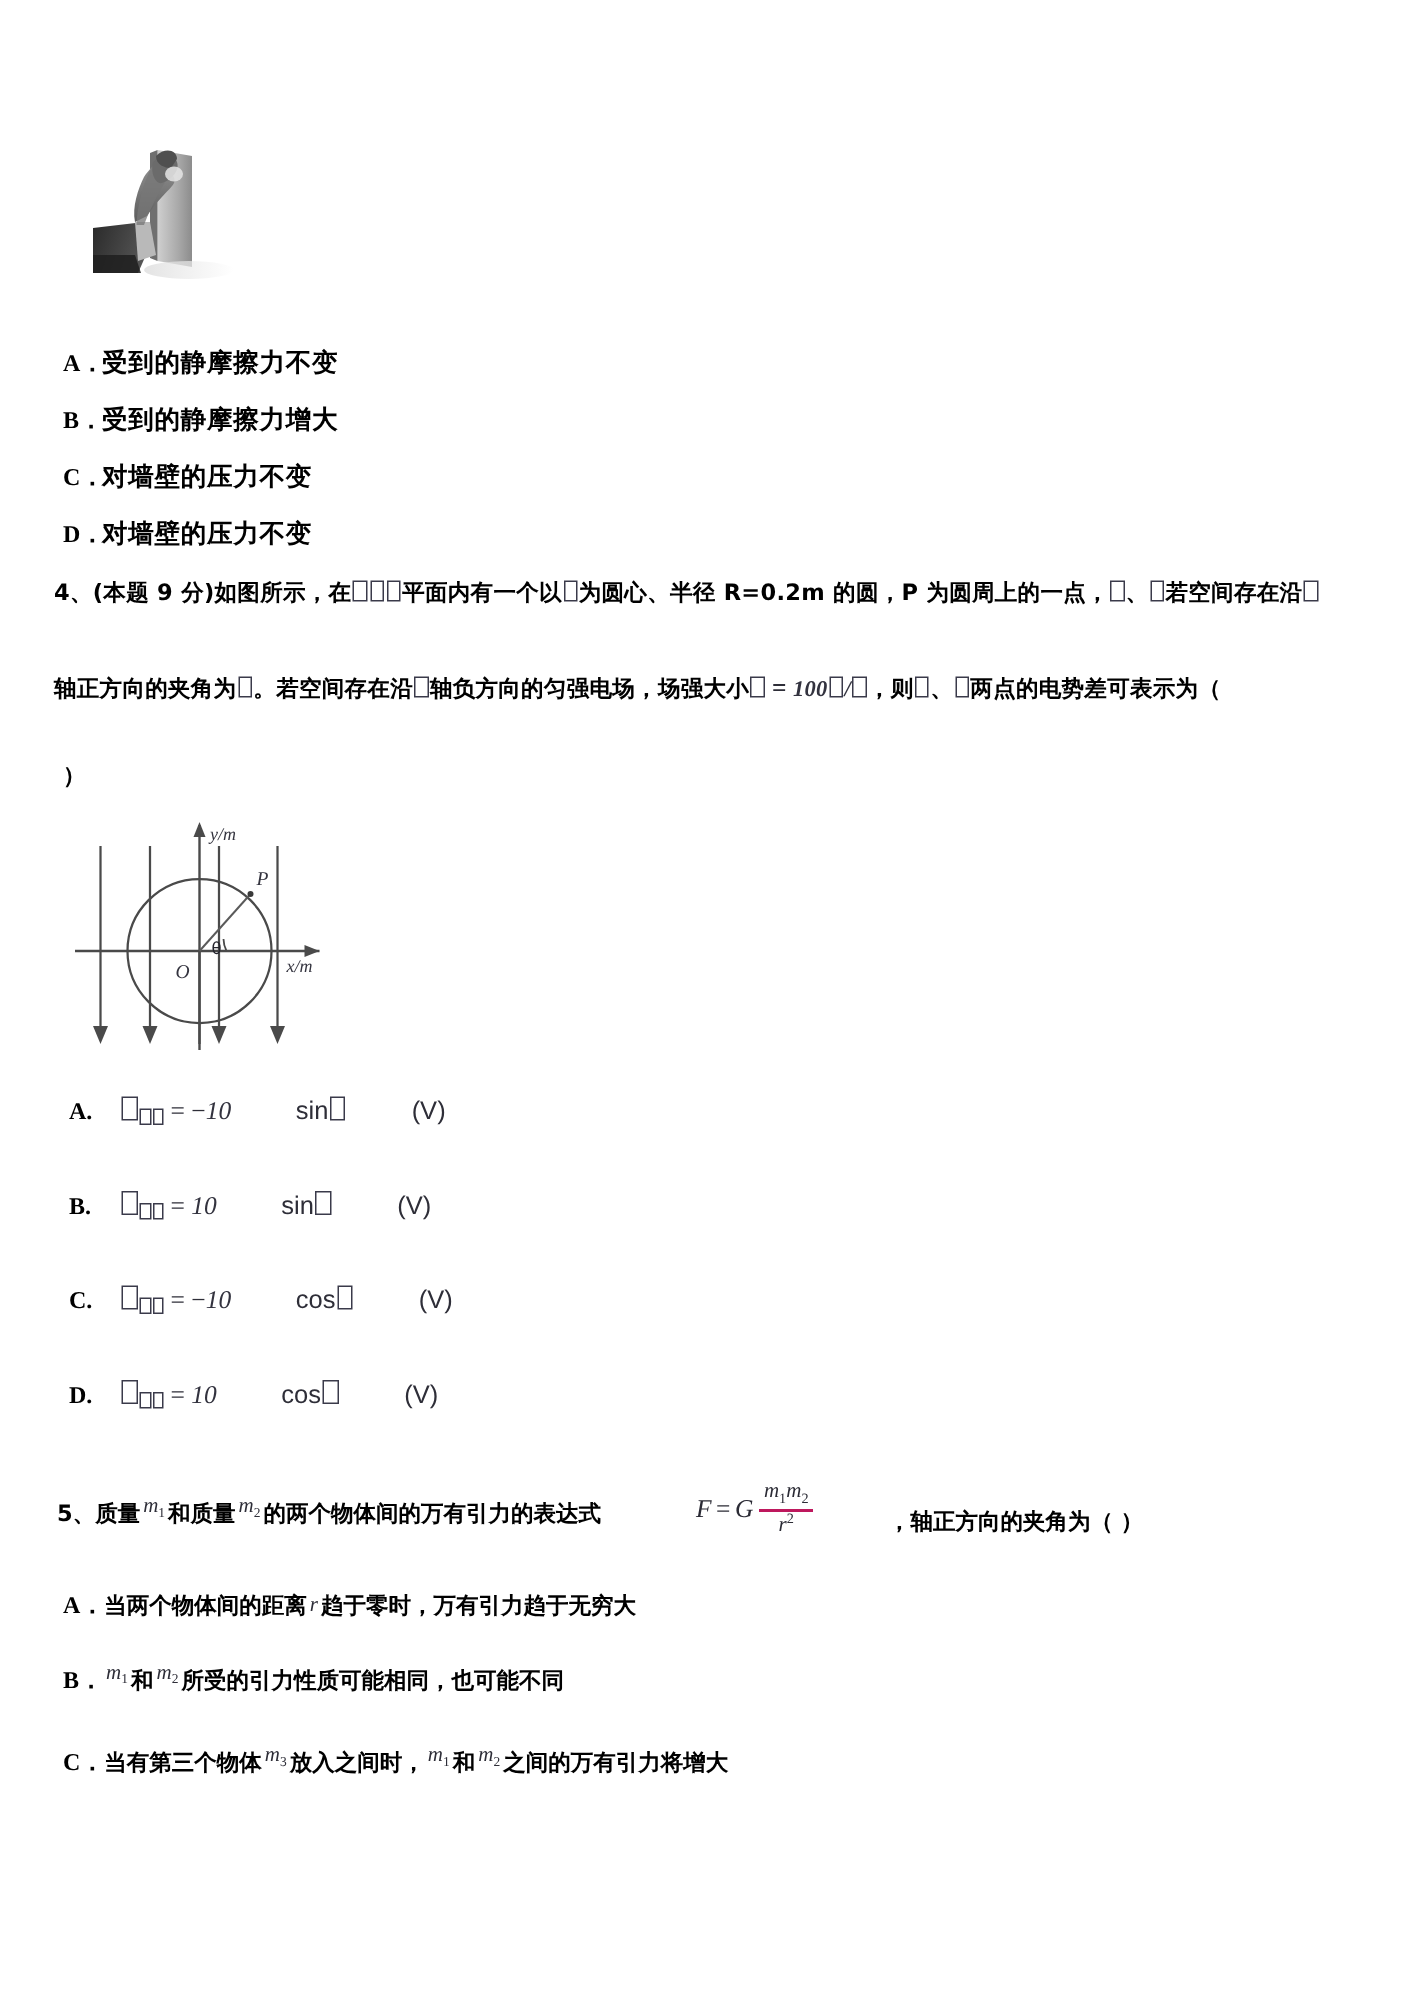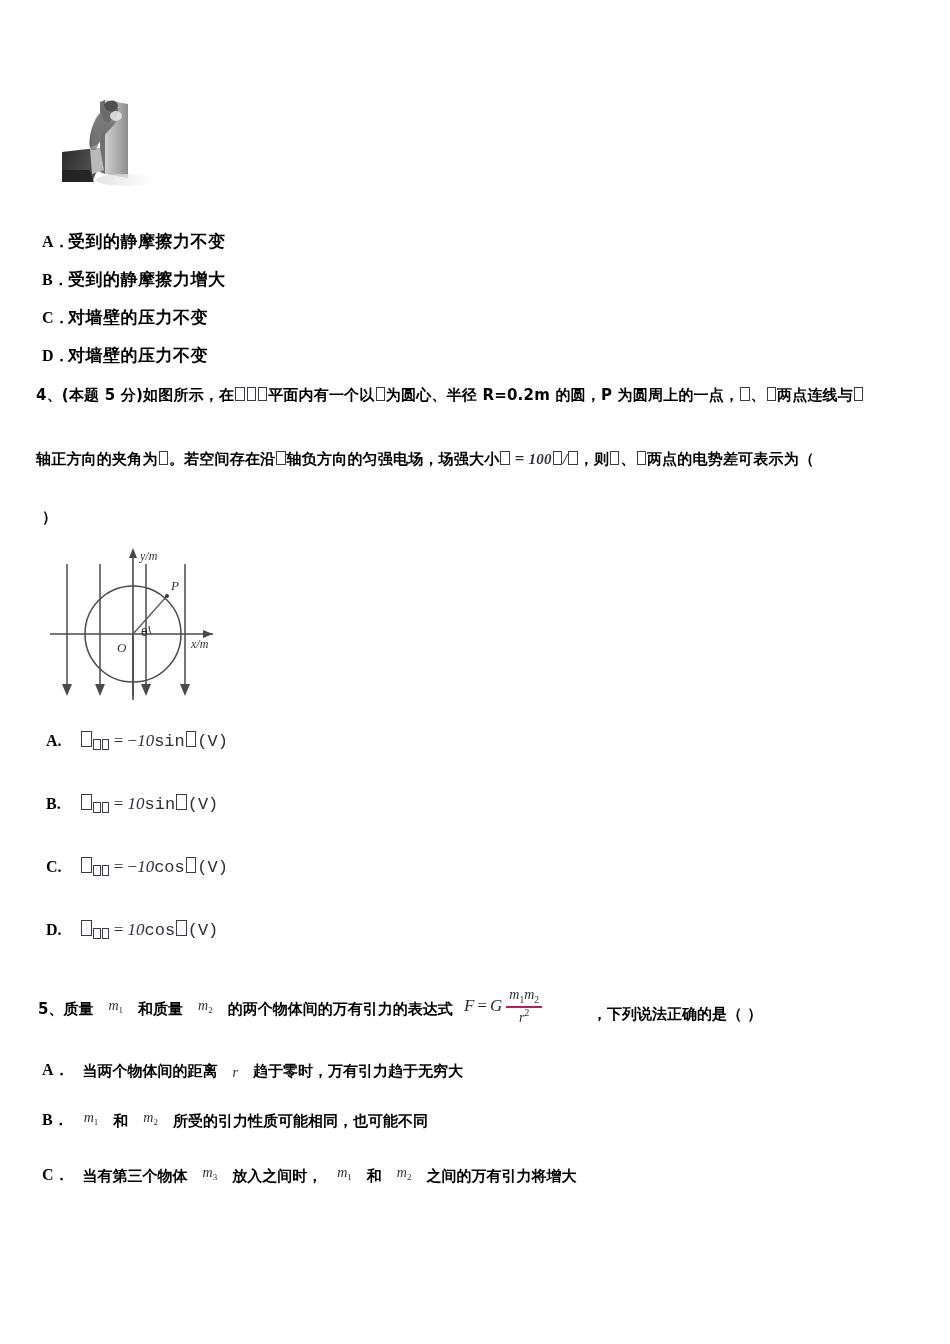--- a/index.html
+++ b/index.html
@@ -46,22 +46,23 @@
     vertical-align: -0.22em;
     margin: 0 .5px;
     box-sizing: border-box;
   }
   .mathit {
     font-family: Liberation Serif, serif;
     font-style: italic;
     color: #33333f;
   }
   .mathrm {
-    font-family: Liberation Mono, monospace;
+    font-family: Liberation Sans, sans-serif;
     font-style: normal;
+    margin-left: 43px;
   }
 
   
   .photo-wrap {
     position: absolute;
     left: 60px;
     top: 78px;
     width: 130px;
     height: 113px;
   }
@@ -117,22 +118,21 @@
   }
 
   
   .q5-line {
     position: absolute;
     font-family: "DejaVu Sans", "Liberation Sans", sans-serif;
     font-weight: bold;
     font-size: 15px;
     white-space: nowrap;
     display: flex;
-    align-items: flex-end;
-    gap: 13px;
+    align-items: center;
   }
   .sup-m {
     font-family: "Liberation Serif", "DejaVu Serif", serif;
     font-style: italic;
     font-weight: normal;
     font-size: 14px;
     color: #2e2e38;
     vertical-align: super;
     position: relative;
     top: -5px;
@@ -248,21 +248,21 @@
   <div class="opt-row" style="left:42px; top:306px;">
     <span class="opt-letter">C．</span>
     <span class="opt-text">对墙壁的压力不变</span>
   </div>
   <div class="opt-row" style="left:42px; top:344px;">
     <span class="opt-letter">D．</span>
     <span class="opt-text">对墙壁的压力不变</span>
   </div>
 
   <div class="stem" style="left:36px; top:386px;">
-    <span>4、(本题 5 分)如图所示，在</span><span class="tofu"></span><span class="tofu"></span><span class="tofu"></span><span>平面内有一个以</span><span class="tofu"></span><span>为圆心、半径 R=0.2m 的圆，P 为圆周上的一点，</span><span class="tofu"></span><span>、</span><span class="tofu"></span><span>两点连线与</span><span class="tofu"></span>
+    <span>4、(本题 9 分)如图所示，在</span><span class="tofu"></span><span class="tofu"></span><span class="tofu"></span><span>平面内有一个以</span><span class="tofu"></span><span>为圆心、半径 R=0.2m 的圆，P 为圆周上的一点，</span><span class="tofu"></span><span>、</span><span class="tofu"></span><span>若空间存在沿</span><span class="tofu"></span>
   </div>
 
   <div class="stem" style="left:36px; top:448px;">
     <span>轴正方向的夹角为</span><span class="tofu"></span><span>。若空间存在沿</span><span class="tofu"></span><span>轴负方向的匀强电场，场强大小</span><span class="tofu"></span><span class="fml" style="margin:0 4px;">=</span><span class="mathit">100</span><span class="tofu"></span><span class="mathit">/</span><span class="tofu"></span><span>，则</span><span class="tofu"></span><span>、</span><span class="tofu"></span><span>两点的电势差可表示为（</span>
   </div>
 
   <div class="stem" style="left:42px; top:508px;">）</div>
 
   <div class="figure">
     <svg width="215" height="175" viewBox="0 0 215 175">
@@ -353,21 +353,21 @@
   <div class="frac-formula" style="left:464px; top:988px;">
     <span style="font-style:italic;">F</span>
     <span style="margin:0 3px;">=</span>
     <span style="font-style:italic;">G</span>
     <span class="frac">
       <span class="num"><span>m</span><sub>1</sub><span>m</span><sub>2</sub></span>
       <span class="den"><span>r</span><sup>2</sup></span>
     </span>
   </div>
 
-  <div class="q5-line" style="left:592px; top:1005px;">，下列说法正确的是（        ）</div>
+  <div class="q5-line" style="left:592px; top:1005px;">，轴正方向的夹角为（        ）</div>
 
   <div class="q5-line" style="left:42px; top:1060px;">
     <span class="opt-letter">A．</span>
     <span>当两个物体间的距离</span>
       <span class="inline-m">r</span>
       <span>趋于零时，万有引力趋于无穷大</span>
   </div>
 
   <div class="q5-line" style="left:42px; top:1110px;">
     <span class="opt-letter">B．</span>

